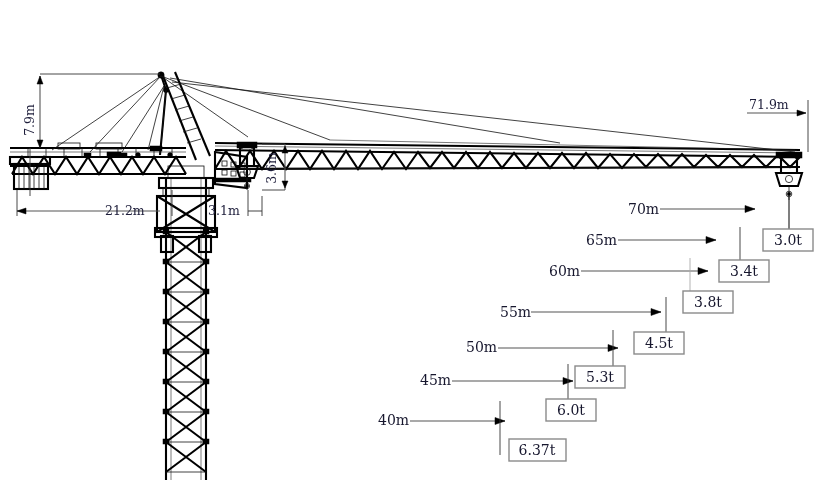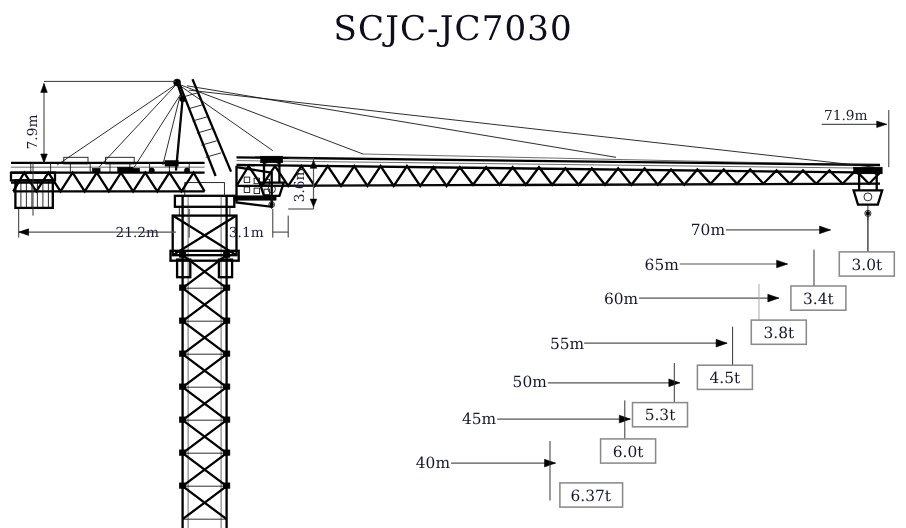--- a/index.html
+++ b/index.html
@@ -21,21 +21,20 @@
   .fillblk{fill:#000;stroke:#000;stroke-width:0.5;}
   .dimline{stroke:#555;stroke-width:1.1;fill:none;}
   .extline{stroke:#333;stroke-width:0.9;fill:none;}
   .leader{stroke:#aaaaaa;stroke-width:0.9;fill:none;}
 </style>
 </head>
 <body>
 
 <div id="stage">
 
-  <div id="title">SCJC-JC7030</div>
 
   <svg width="824" height="480">
 
     <g>
       <line class="heavy" x1="166" y1="178" x2="166" y2="480"></line>
       <line class="heavy" x1="206" y1="178" x2="206" y2="480"></line>
       <line class="thinner" x1="171" y1="178" x2="171" y2="480"></line>
       <line class="thinner" x1="201" y1="178" x2="201" y2="480"></line>
       <g class="heavy">
         <path d="M166,232 L206,262 M206,232 L166,262"></path>

